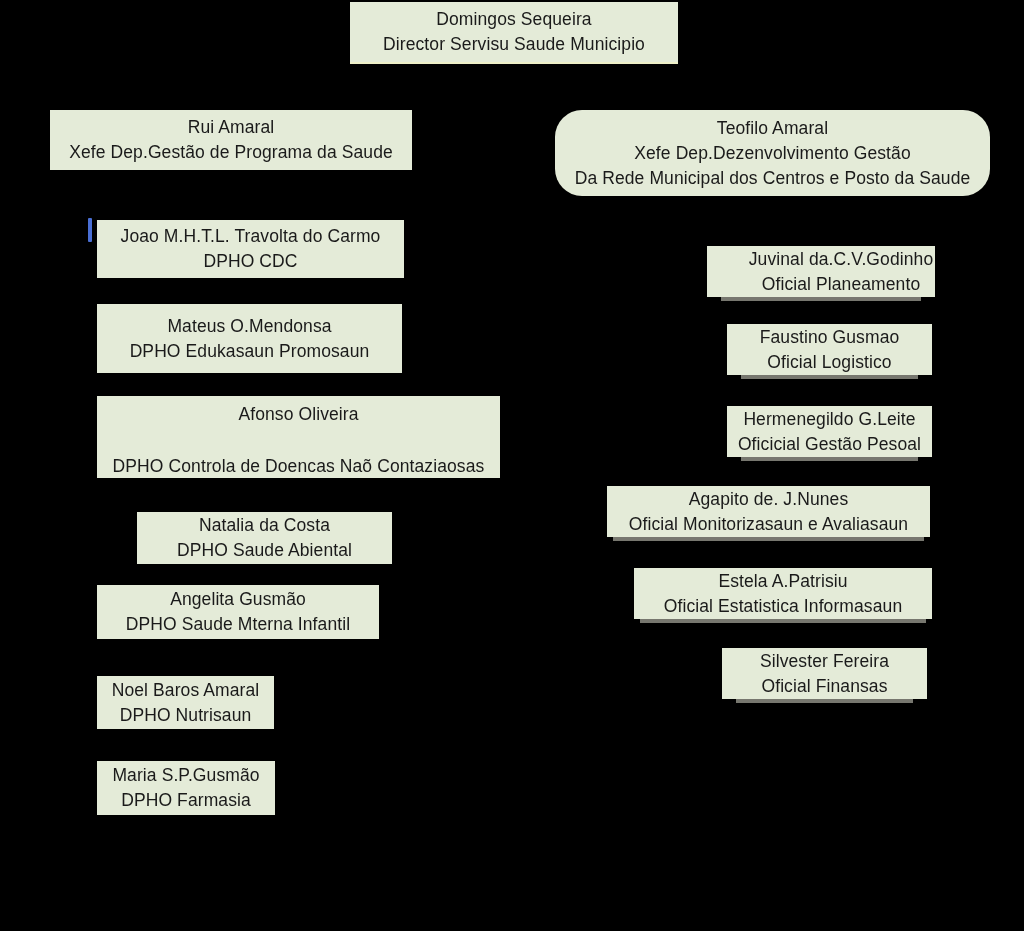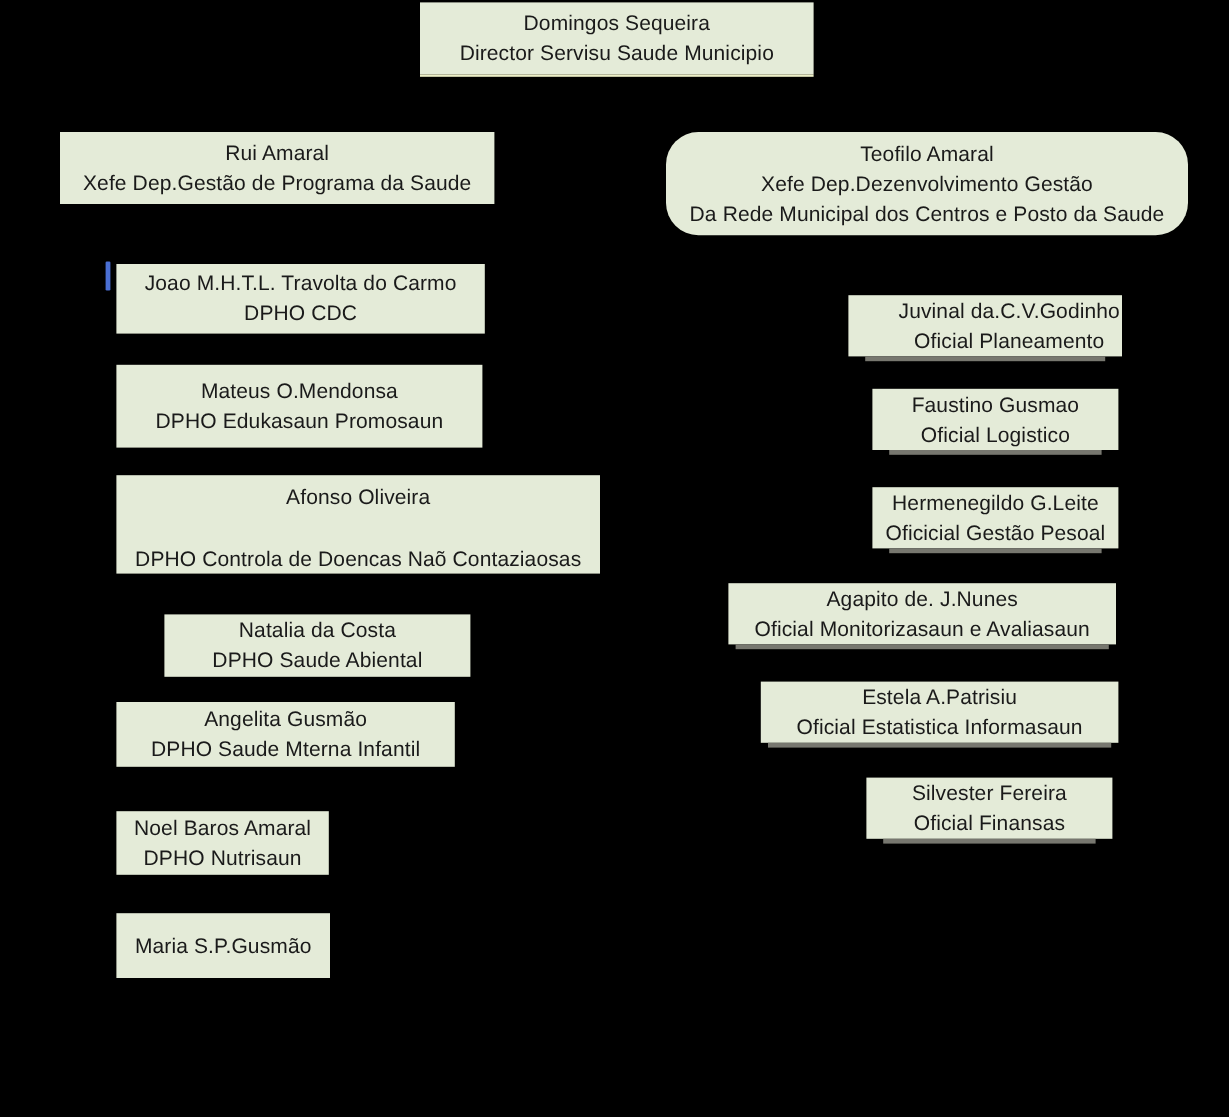--- a/index.html
+++ b/index.html
@@ -119,20 +119,21 @@
     <span class="line">DPHO Saude Mterna Infantil</span>
   </div>
 
   <div class="node" style="left:97px; top:676px; width:177px; height:53px;">
     <span class="line">Noel Baros Amaral</span>
     <span class="line">DPHO Nutrisaun</span>
   </div>
 
   <div class="node" style="left:97px; top:761px; width:178px; height:54px;">
     <span class="line">Maria S.P.Gusmão</span>
+    <span class="line">DPHO Farmasia</span>
   </div>
 
   <div class="node shadow-bar" style="left:707px; top:246px; width:228px; height:51px;padding-left:40px;">
     <span class="line">Juvinal da.C.V.Godinho</span>
     <span class="line">Oficial Planeamento</span>
   </div>
 
   <div class="node shadow-bar" style="left:727px; top:324px; width:205px; height:51px;">
     <span class="line">Faustino Gusmao</span>
     <span class="line">Oficial Logistico</span>

